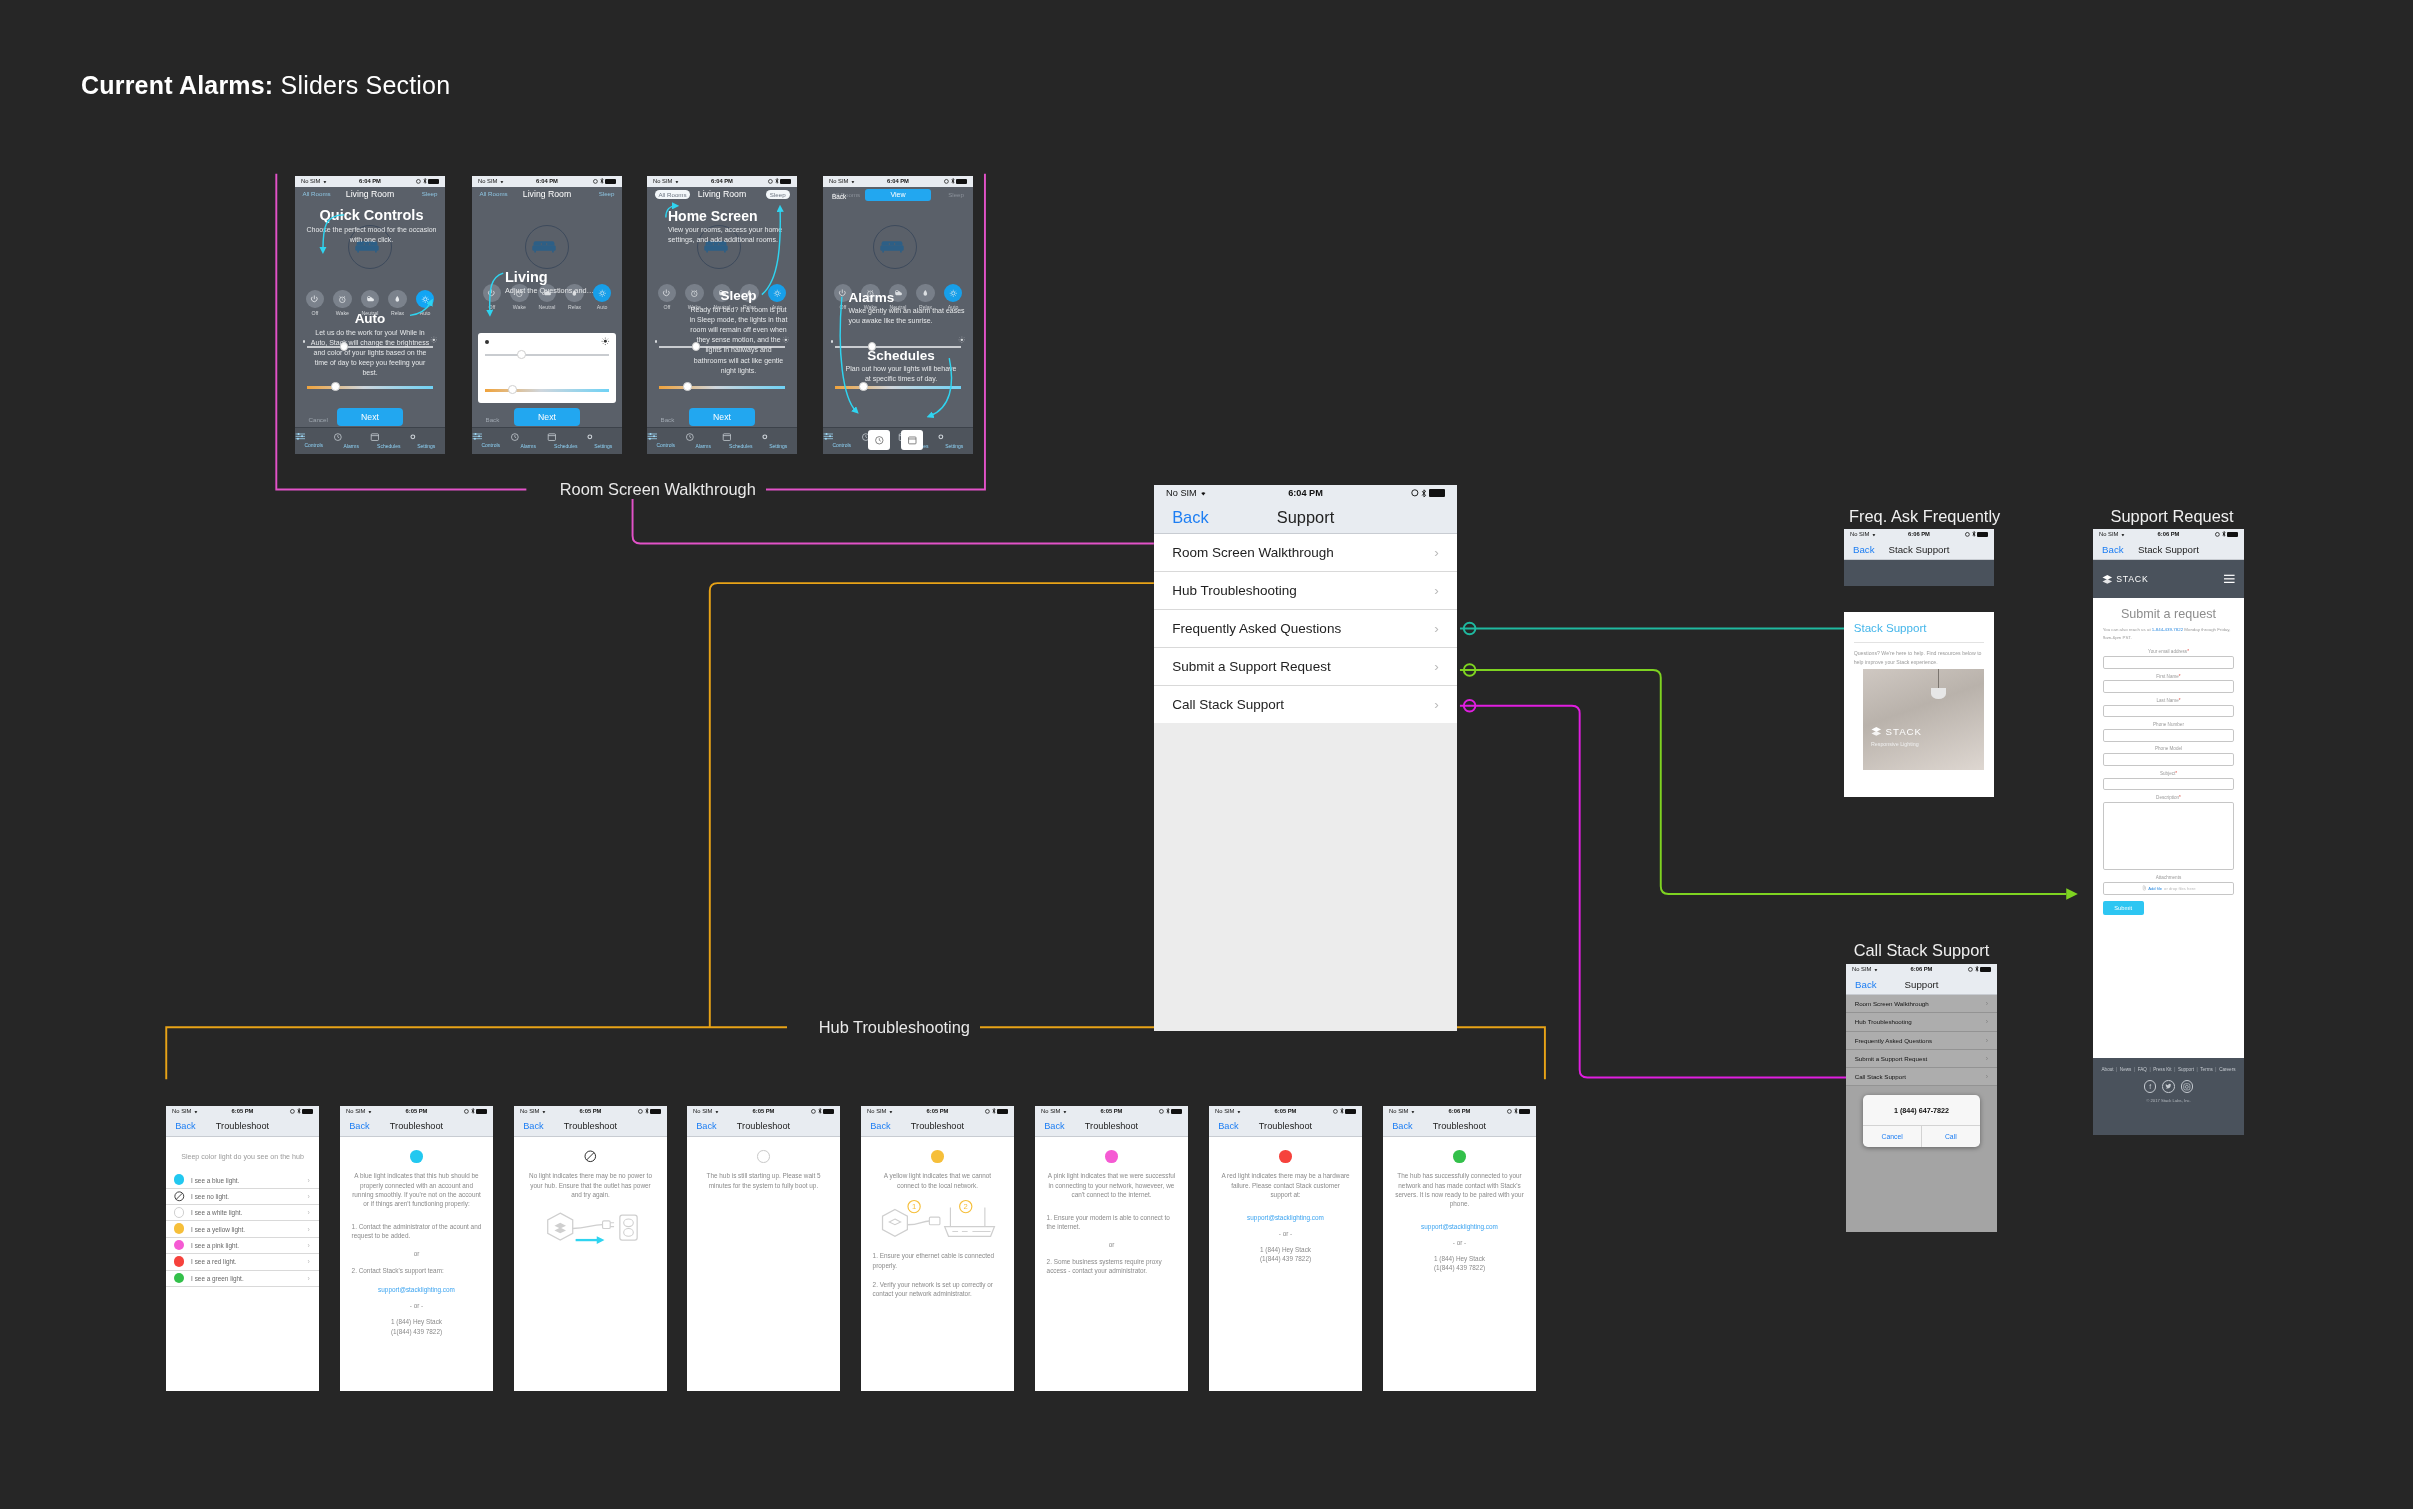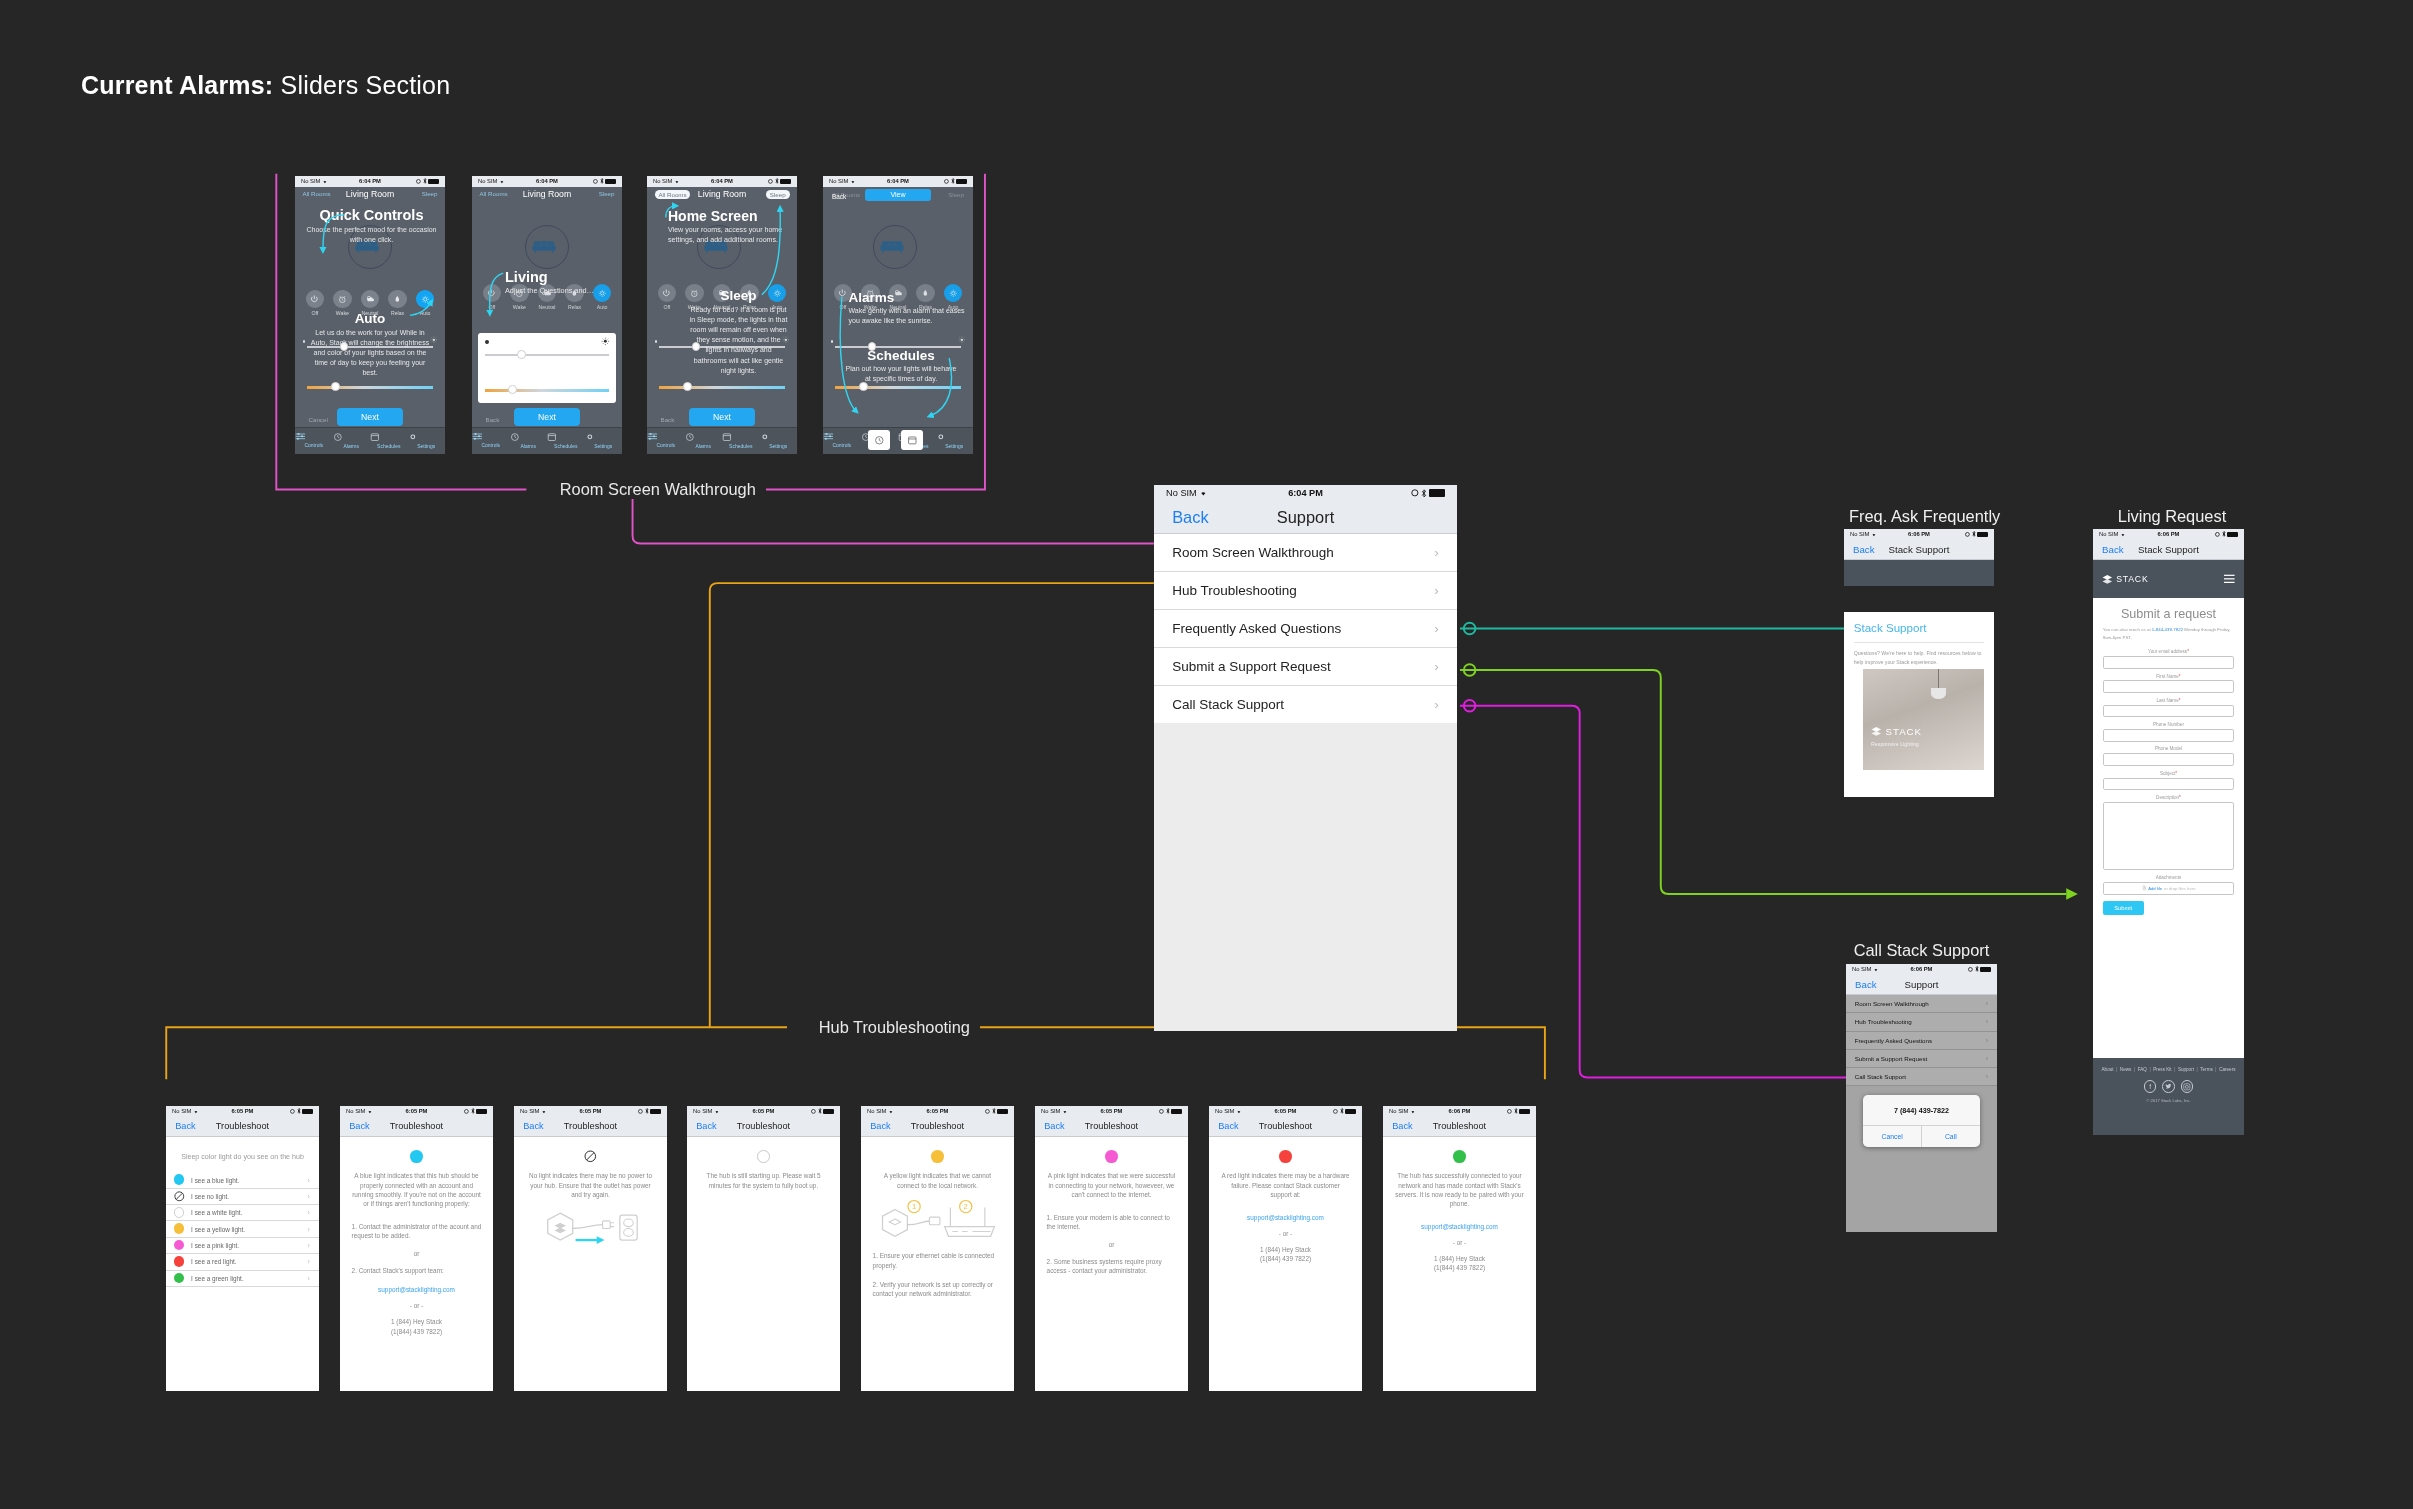--- a/index.html
+++ b/index.html
@@ -143,21 +143,21 @@
 
     <g stroke="#e01ee0" stroke-width="2" fill="none">
       <path d="M1512,731 L1628,731 Q1636,731 1636,739 L1636,1108 Q1636,1116 1644,1116 L1912,1116"></path>
     </g>
     <circle cx="1522" cy="731" r="6" fill="none" stroke="#e01ee0" stroke-width="2"></circle>
   </svg>
 
   <div class="grp-label" style="left:550px; top:480px;">Room Screen Walkthrough</div>
   <div class="grp-label" style="left:809px; top:1018px;">Hub Troubleshooting</div>
   <div class="sec-label" style="left:1849px; top:507px; width:150px;">Freq. Ask Frequently</div>
-  <div class="sec-label" style="left:2095px; top:507px; width:154px;">Living Request</div>
+  <div class="sec-label" style="left:2095px; top:507px; width:154px;">Support Request</div>
   <div class="sec-label" style="left:1842px; top:941px; width:159px;">Call Stack Support</div>
 
   <div id="wt-host">
       <div class="phone" style="left:295px;top:176px;width:150px;height:278px;">
         <div class="screen" style="background:#5a6069;">
           <div class="statusbar" style="height:10.6px;font-size:5.8px;">
     <span class="sb-left">
       <span>No SIM</span>
       <svg width="5.8" height="4.8" viewBox="0 0 10 8">
                 <path d="M5 7.2 L2.6 4.3 A3.6 3.6 0 0 1 7.4 4.3 Z" fill="#111"></path>
@@ -1142,21 +1142,21 @@
        <span>Submit a Support Request</span>
        <span class="chev" style="font-size:6.8px;">›</span>
      </div>
           <div class="lrow" style="height:18.3px;padding-left:8.7px;font-size:6.2px;">
        <span>Call Stack Support</span>
        <span class="chev" style="font-size:6.8px;">›</span>
      </div>
         </div>
       <div class="dimmer" style="top:31px;"></div>
       <div class="alert" style="left:17.4px; right:17.4px; top:131px;">
-        <div class="num" style="font-size:7.2px; padding:10.6px 0;">7 (844) 439-7822</div>
+        <div class="num" style="font-size:7.2px; padding:10.6px 0;">1 (844) 647-7822</div>
         <div class="btns" style="font-size:6.8px;">
           <div style="padding:6.8px 0;">Cancel</div>
           <div style="padding:6.8px 0;">Call</div>
         </div>
       </div>
     </div>
   </div>
 
   <div id="ts-host">
       <div class="phone" style="left:166px;top:1106px;width:153px;height:285px;">

